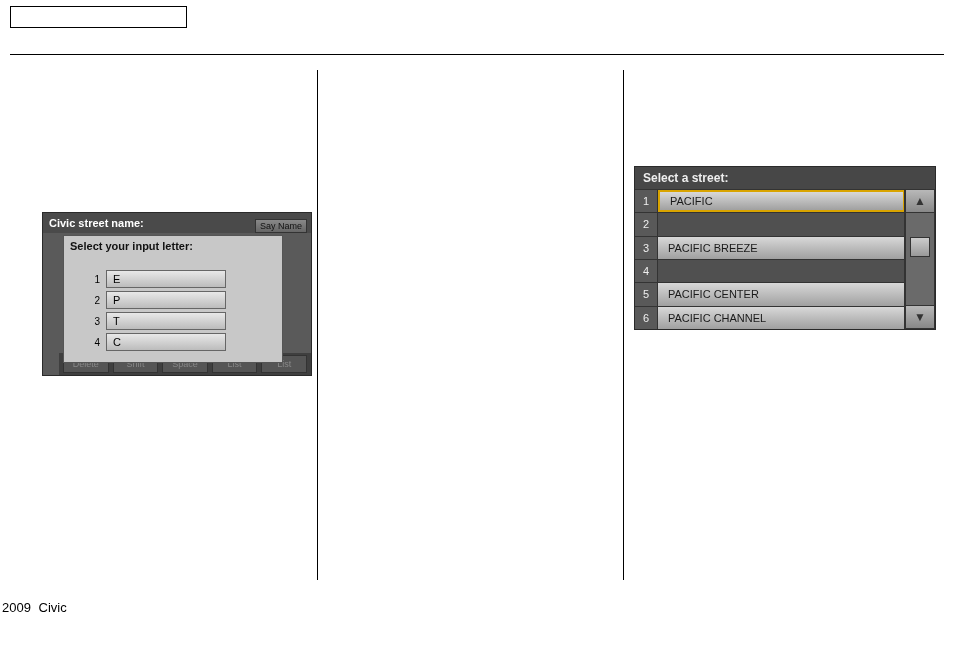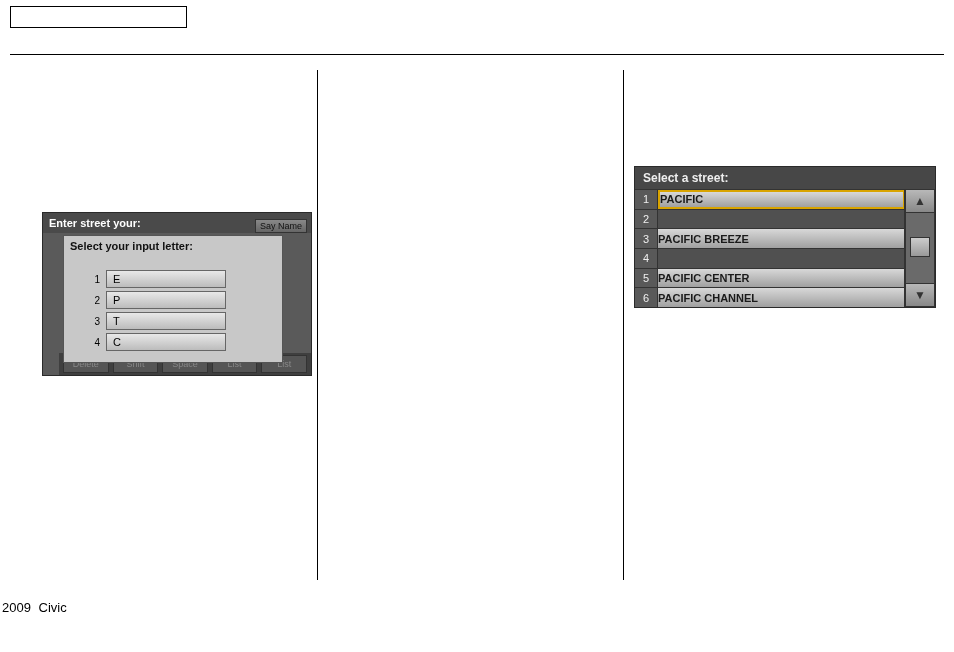--- a/index.html
+++ b/index.html
@@ -152,21 +152,21 @@
     border: 2px solid #d9a400;
     background: linear-gradient(#f0e6a6,#d0c060);
   }
 
   
   .shot2 {
     position: absolute;
     top: 166px;
     left: 634px;
     width: 302px;
-    height: 142px;
+    height: 164px;
     background: #505050;
     border: 1px solid #2a2a2a;
     box-sizing: border-box;
     font-size: 11px;
     color: #222;
     overflow: hidden;
   }
   .shot2 .hdr {
     height: 22px;
     background: #474747;
@@ -201,21 +201,22 @@
     align-items: center;
     justify-content: center;
     font-size: 11px;
     border-right: 1px solid #333;
   }
   .shot2 .srow .txt {
     flex: 1;
     background: linear-gradient(#d8d8d8,#a0a0a0);
     display: flex;
     align-items: center;
-    font-weight: bold;
+    padding-left: 10px;
+    font-weight: normal;
     color: #1a1a1a;
     text-align: center;
   }
   .shot2 .srow.sel .txt {
     border: 2px solid #d9a400;
     box-sizing: border-box;
   }
   .shot2 .scrollcol {
     position: absolute;
     top: 0; right: 0; bottom: 0;
@@ -261,21 +262,21 @@
 <div class="vsep1"></div>
 <div class="vsep2"></div>
 
 <div class="footer">
   <span>2009</span>
   <span>Civic</span>
 </div>
 
 <div class="shot1">
   <div class="shot1-bgrow">
-    <span class="ttl">Enter street your:</span>
+    <span class="ttl">Civic street name:</span>
     <span class="say">Say Name</span>
   </div>
   <div class="bottombar">
     <div>Delete</div>
     <div>Shift</div>
     <div>Space</div>
     <div>List</div>
     <div>List</div>
   </div>
   <div class="popup1">

